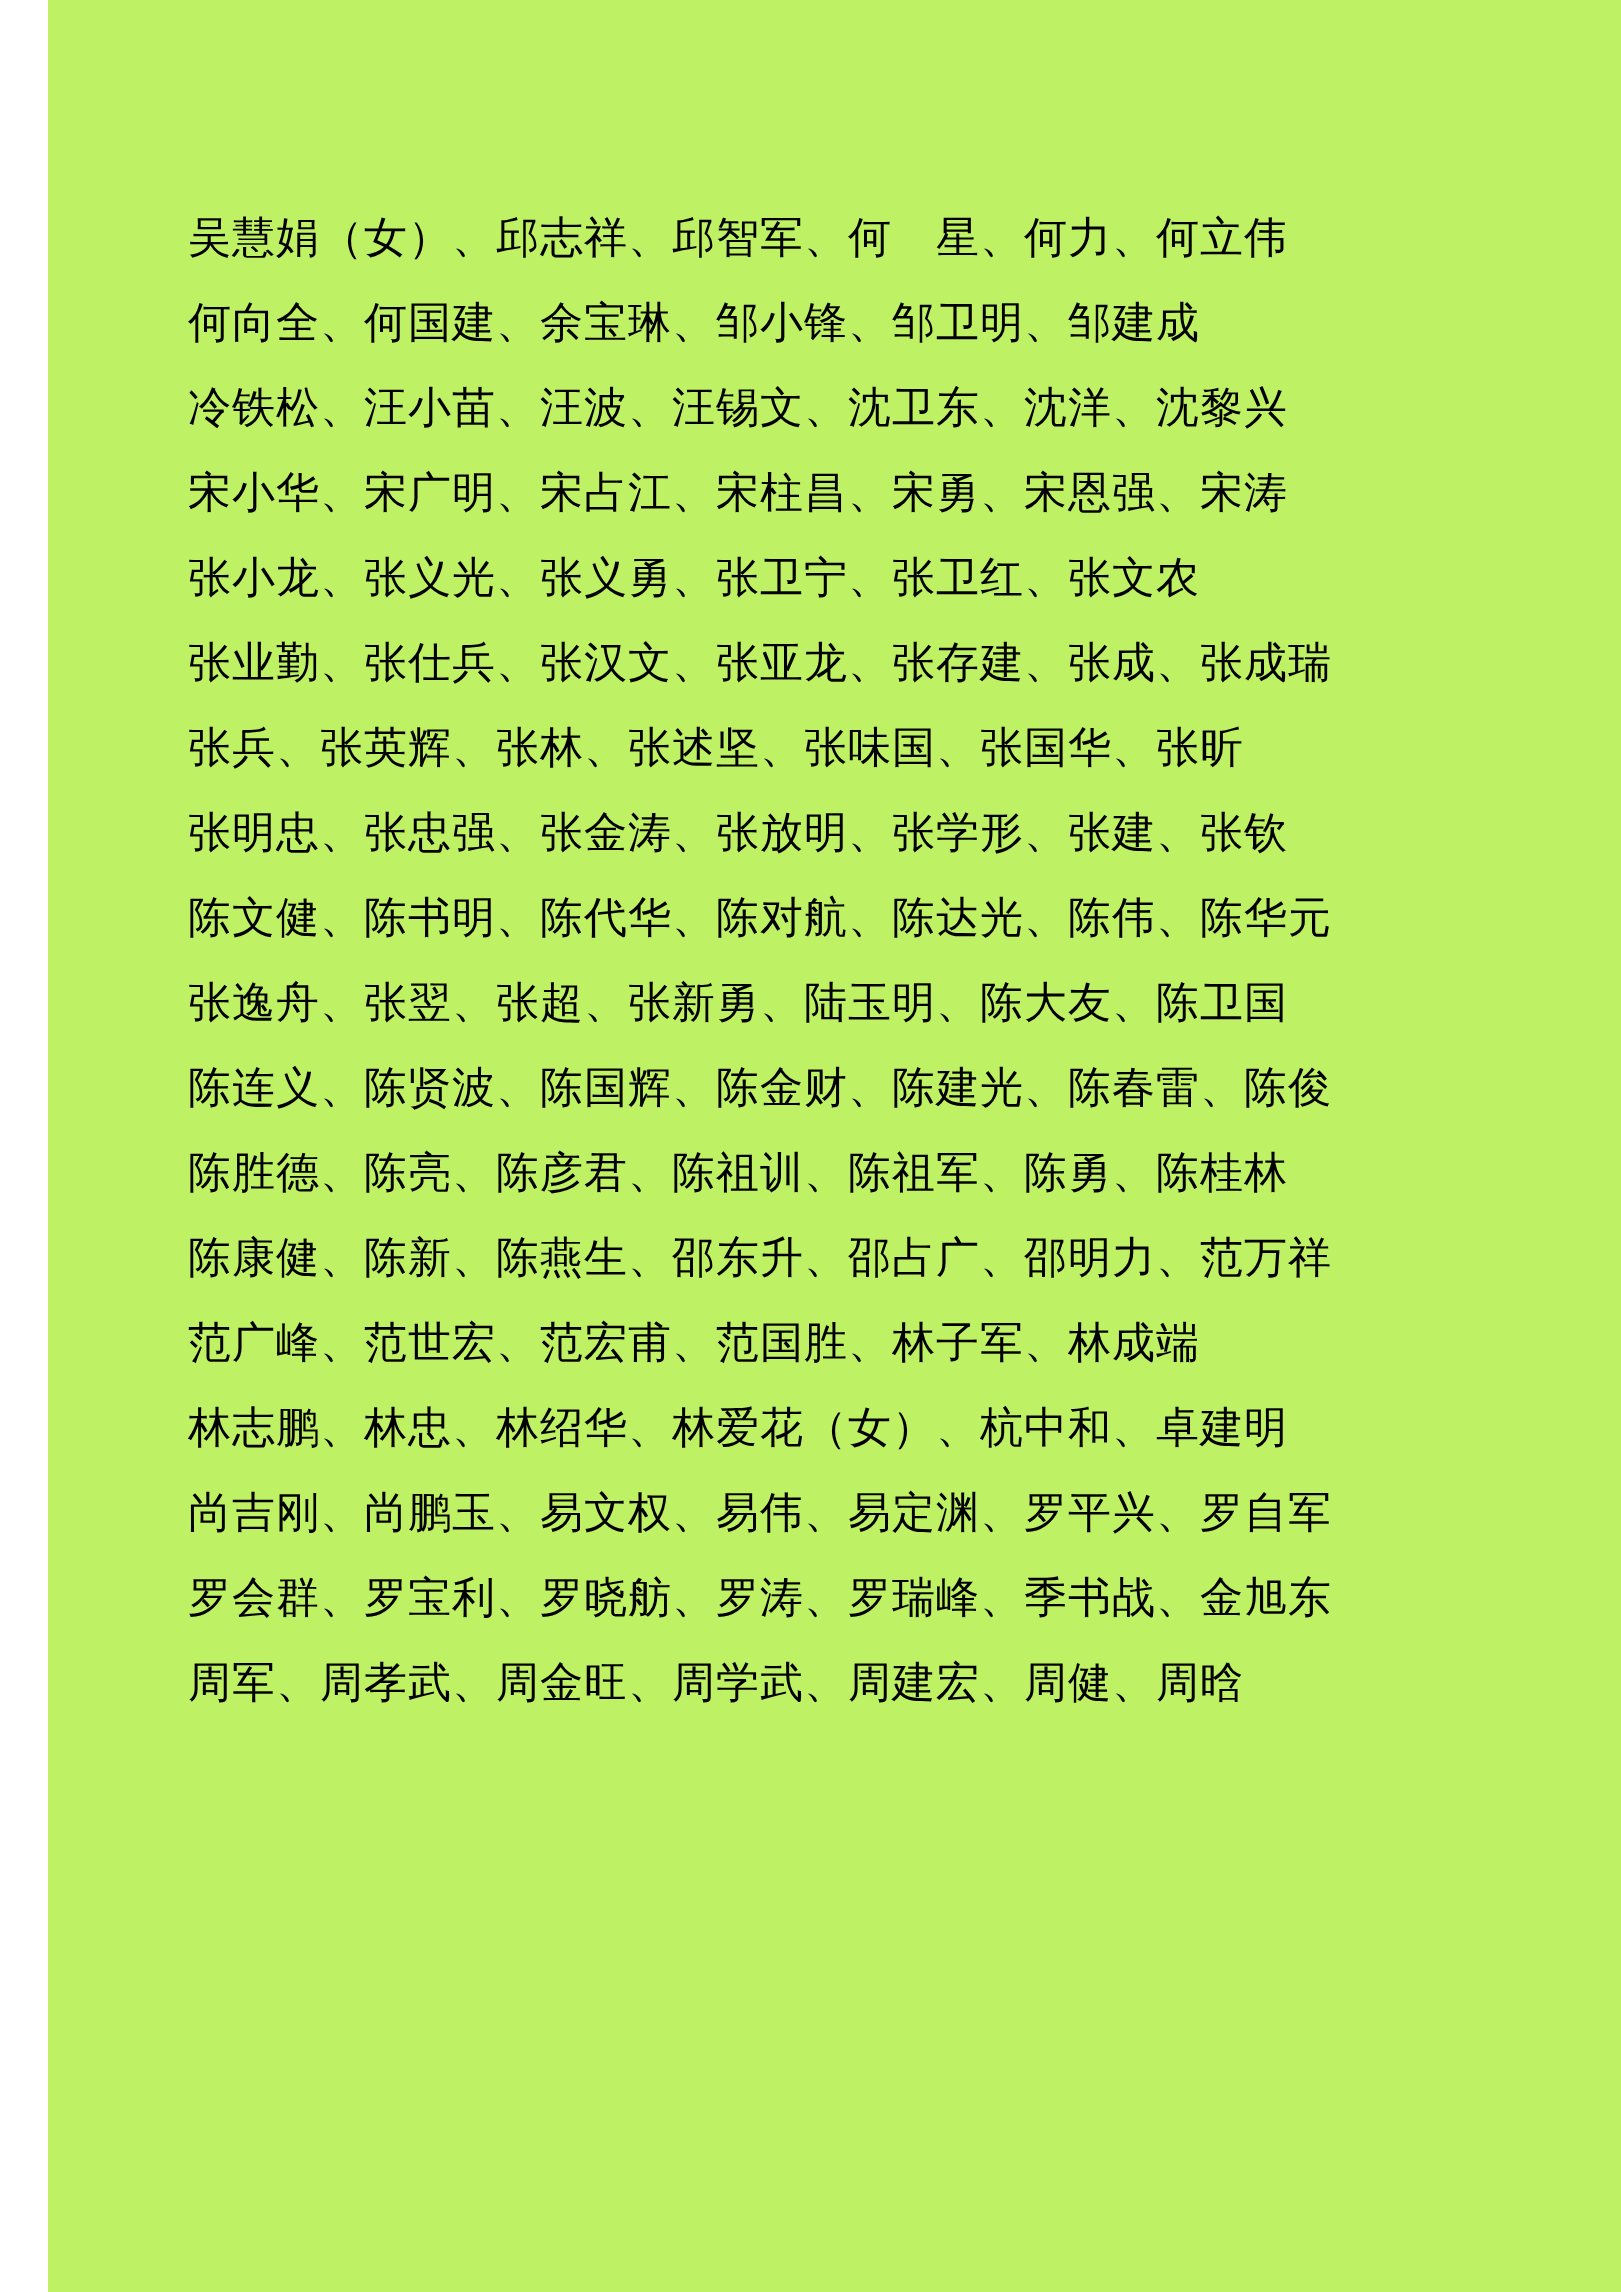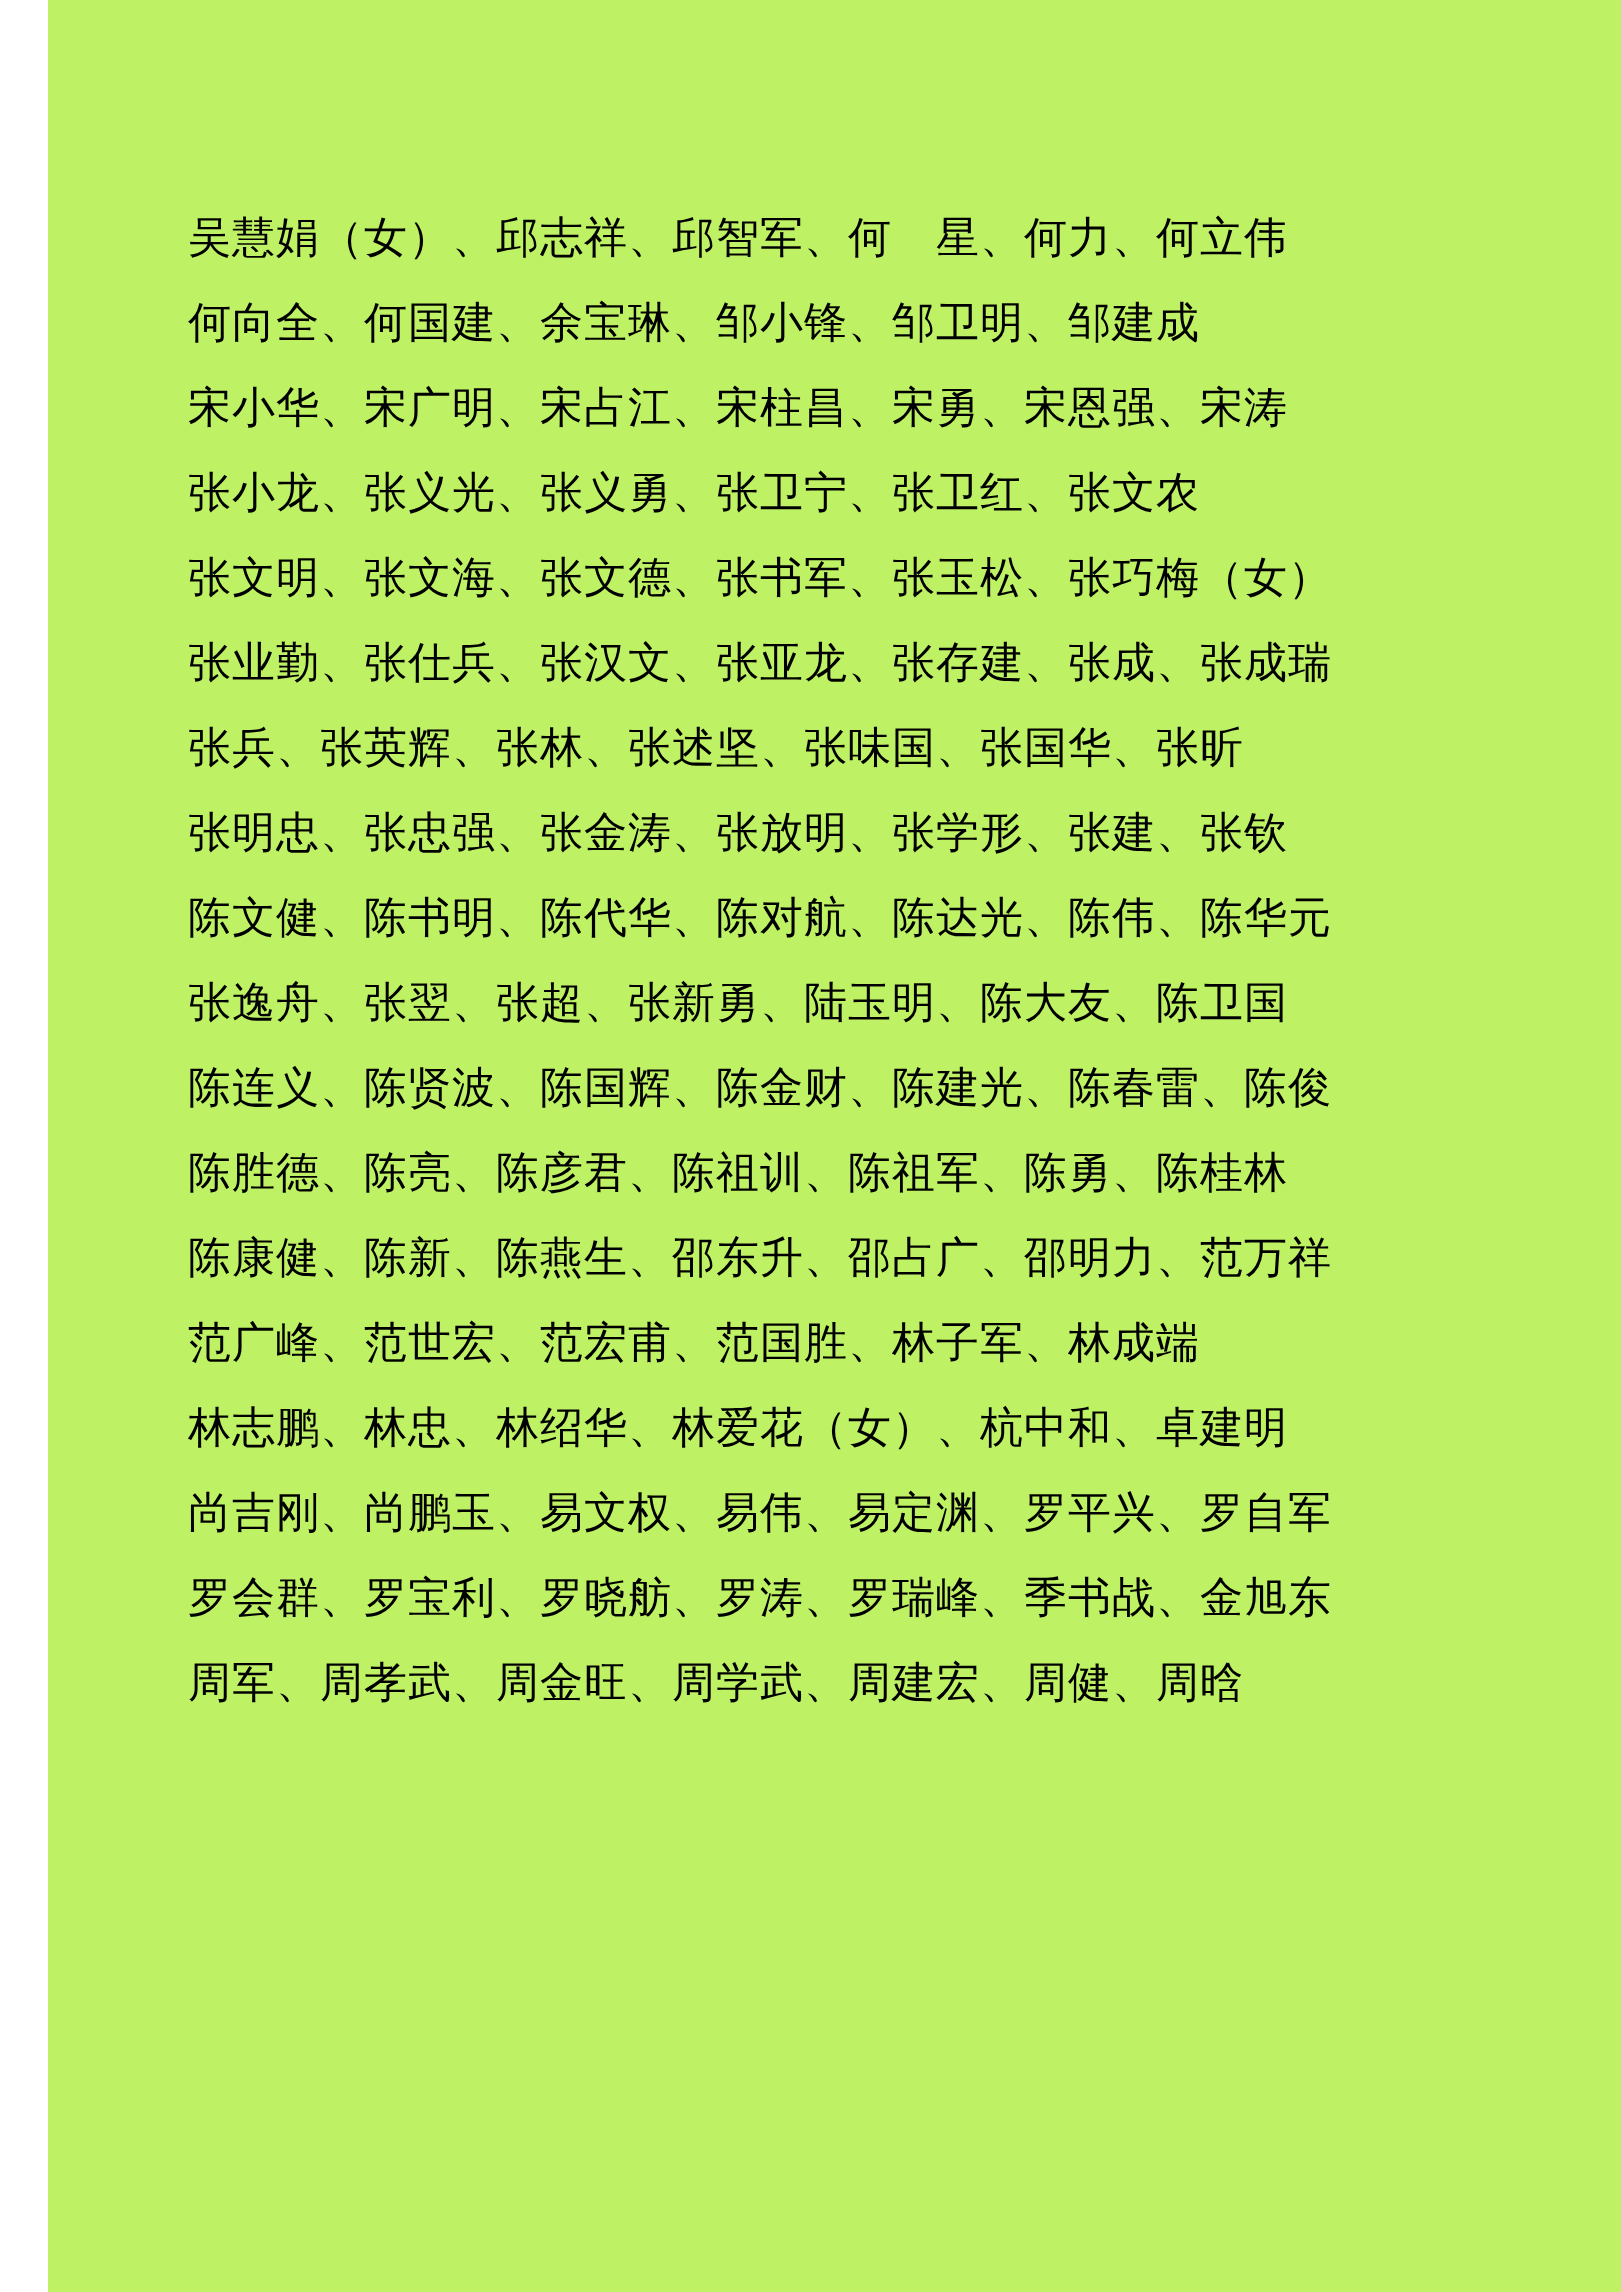--- a/index.html
+++ b/index.html
@@ -49,23 +49,23 @@
     width: 100%;
   }
 </style>
 </head>
 <body>
 
 <div class="page">
   <div class="doc-body">
     <div class="text-line">吴慧娟（女）、邱志祥、邱智军、何　星、何力、何立伟</div>
     <div class="text-line">何向全、何国建、余宝琳、邹小锋、邹卫明、邹建成</div>
+    <div class="text-line">冷铁松、汪小苗、汪波、汪锡文、沈卫东、沈洋、沈黎兴</div>
     <div class="text-line">宋小华、宋广明、宋占江、宋柱昌、宋勇、宋恩强、宋涛</div>
     <div class="text-line">张小龙、张义光、张义勇、张卫宁、张卫红、张文农</div>
-    <div class="text-line">张文明、张文海、张文德、张书军、张玉松、张巧梅（女）</div>
     <div class="text-line">张业勤、张仕兵、张汉文、张亚龙、张存建、张成、张成瑞</div>
     <div class="text-line">张兵、张英辉、张林、张述坚、张味国、张国华、张昕</div>
     <div class="text-line">张明忠、张忠强、张金涛、张放明、张学形、张建、张钦</div>
     <div class="text-line">陈文健、陈书明、陈代华、陈对航、陈达光、陈伟、陈华元</div>
     <div class="text-line">张逸舟、张翌、张超、张新勇、陆玉明、陈大友、陈卫国</div>
     <div class="text-line">陈连义、陈贤波、陈国辉、陈金财、陈建光、陈春雷、陈俊</div>
     <div class="text-line">陈胜德、陈亮、陈彦君、陈祖训、陈祖军、陈勇、陈桂林</div>
     <div class="text-line">陈康健、陈新、陈燕生、邵东升、邵占广、邵明力、范万祥</div>
     <div class="text-line">范广峰、范世宏、范宏甫、范国胜、林子军、林成端</div>
     <div class="text-line">林志鹏、林忠、林绍华、林爱花（女）、杭中和、卓建明</div>

